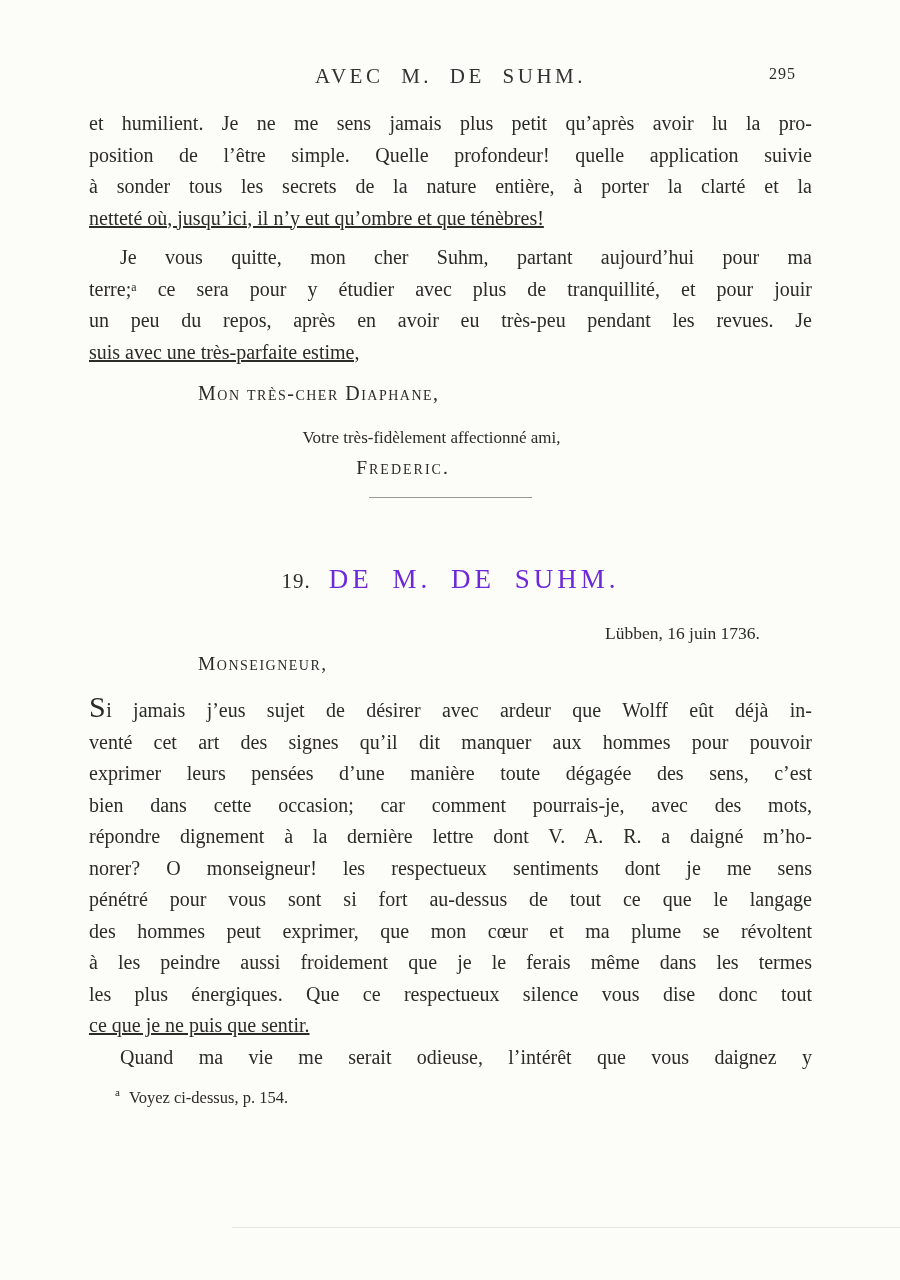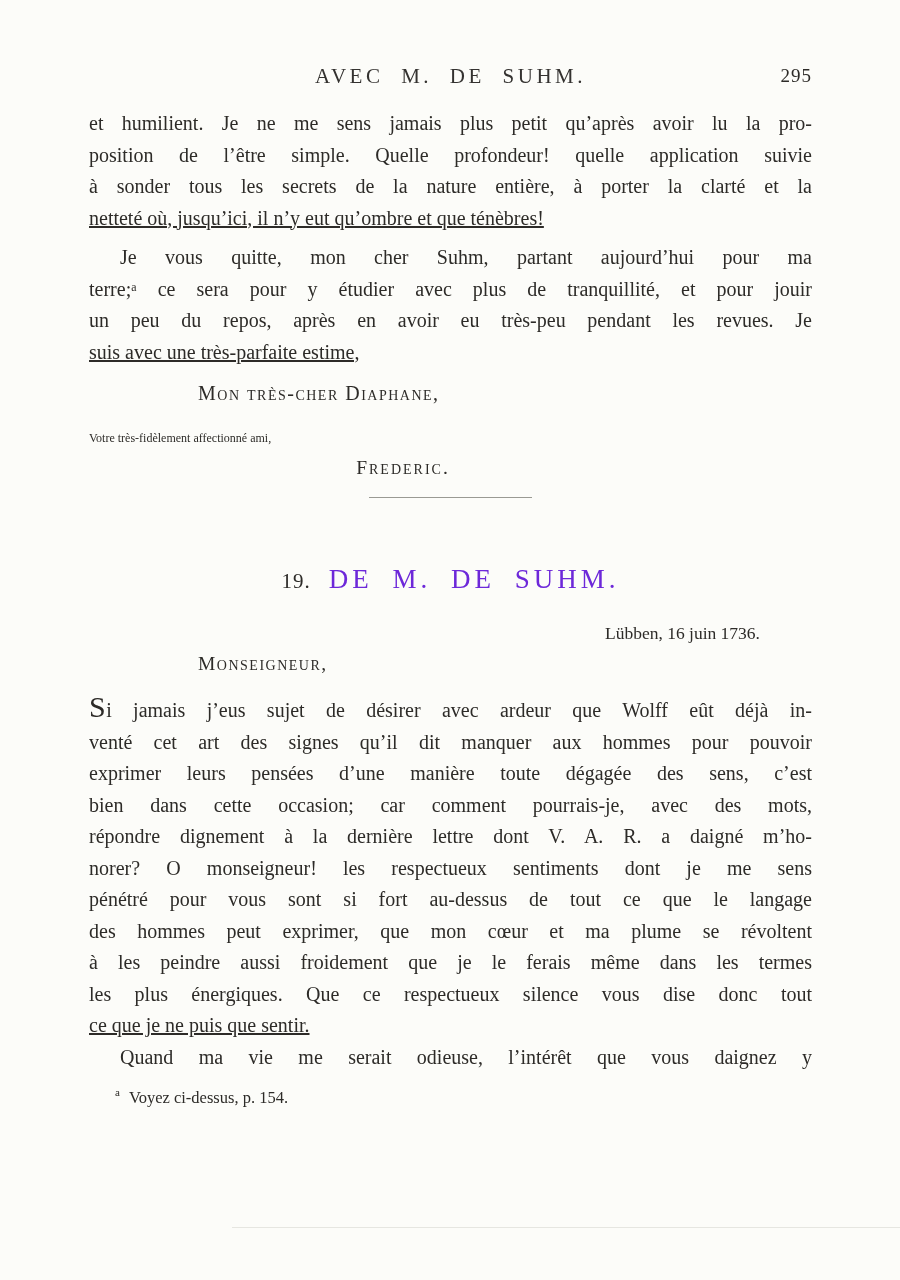--- a/index.html
+++ b/index.html
@@ -33,23 +33,23 @@
     position: absolute;
     left: 0; right: 0;
     text-align: center;
     font-size: 21px;
     letter-spacing: 3.5px;
     word-spacing: 9px;
     color: #343230;
   }
   .folio {
     position: absolute;
-    right: 0;
+    right: 16px;
     top: 1px;
-    font-size: 19px;
+    font-size: 16px;
     letter-spacing: 1px;
   }
   
   .para { font-size: 20px; }
   .line {
     line-height: 31.5px;
     text-align: justify;
     text-align-last: justify;
     white-space: normal;
   }
@@ -67,23 +67,23 @@
   .salutation {
     margin-top: 10px;
     padding-left: 109px;
     font-variant: small-caps;
     letter-spacing: 1.5px;
     font-size: 20px;
     line-height: 31px;
   }
   .valediction {
     margin-top: 14px;
-    text-align: left;
+    text-align: center;
     padding-right: 38px;
-    font-size: 12px;
+    font-size: 17px;
     line-height: 30px;
   }
   .signature {
     text-align: center;
     padding-right: 95px;
     font-variant: small-caps;
     letter-spacing: 2px;
     font-size: 19.5px;
     line-height: 30px;
   }

